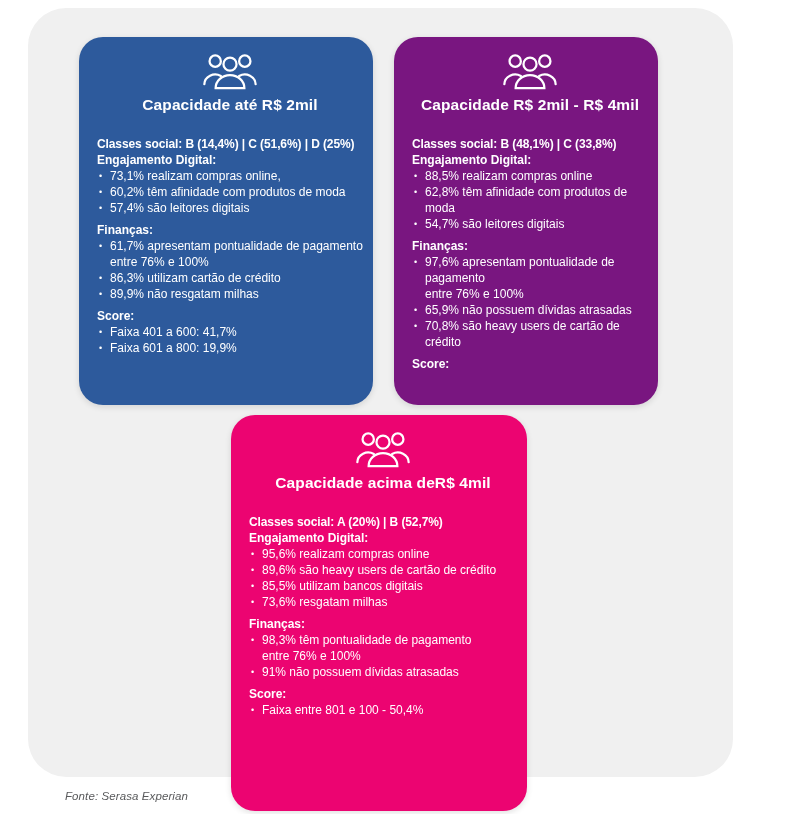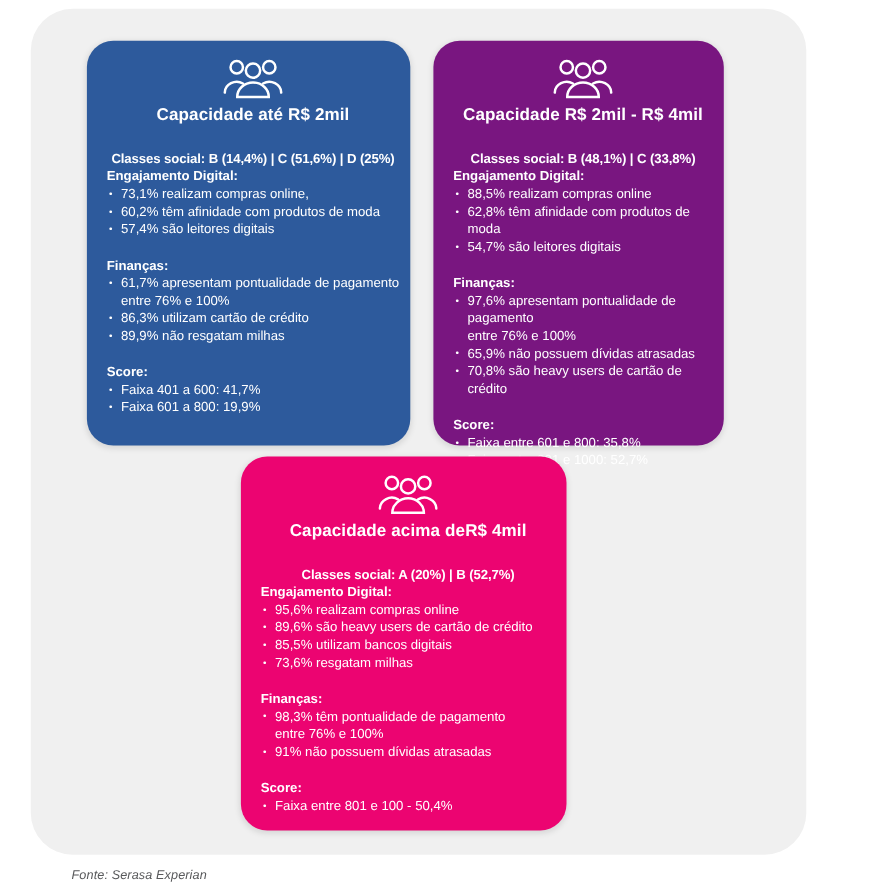--- a/index.html
+++ b/index.html
@@ -19,38 +19,38 @@
   .card {
     position: absolute;
     border-radius: 24px;
     color: #ffffff;
     background: var(--cc);
     padding: 12px 10px 0 18px;
     box-shadow: 0 2px 6px rgba(0,0,0,0.12);
   }
   .card-blue   { left:  79px; top:  37px; width: 294px; height: 368px; }
   .card-purple { left: 394px; top:  37px; width: 264px; height: 368px; }
-  .card-pink   { left: 219px; top: 415px; width: 296px; height: 340px; }
+  .card-pink   { left: 231px; top: 415px; width: 296px; height: 396px; }
   .icon-wrap { display: flex; justify-content: center; margin-top: 3px; }
   .icon-wrap svg { display: block; }
   .card-title {
     margin-top: 4px;
     text-align: center;
     font-size: 15.5px;
     font-weight: bold;
     letter-spacing: 0.1px;
   }
   .card-content {
     margin-top: 22px;
     font-size: 12px;
     line-height: 16px;
   }
   .bold-line { font-weight: bold; }
-  .classes-line { white-space: nowrap; letter-spacing: -0.1px; text-align: center; }
-  .card-section { margin-top: 17px; }
+  .classes-line { white-space: nowrap; letter-spacing: -0.1px; }
+  .card-section { margin-top: 6px; }
   .bullet-list { list-style: none; }
   .bullet-list li {
     position: relative;
     padding-left: 13px;
     white-space: pre-line;
   }
   .bullet-list li::before {
     content: "\2022";
     position: absolute;
     left: 2px; top: 0;
@@ -133,24 +133,20 @@
       <div class="bold-line">Finanças:</div>
       <ul class="bullet-list">
         <li>97,6% apresentam pontualidade de pagamento
 entre 76% e 100%</li>
         <li>65,9% não possuem dívidas atrasadas</li>
         <li>70,8% são heavy users de cartão de crédito</li>
       </ul>
     </div>
     <div class="card-section">
       <div class="bold-line">Score:</div>
-      <ul class="bullet-list">
-        <li>Faixa entre 601 e 800: 35,8%</li>
-        <li>Faixa entre 801 e 1000: 52,7%</li>
-      </ul>
     </div>
   </div>
 </div>
 
 <div class="card card-pink" style="--cc: #ec0471;">
   <div class="icon-wrap">
     <svg width="56" height="40" viewBox="0 0 64 46" fill="none" stroke="#ffffff" stroke-width="2.6" stroke-linecap="round">
       <circle cx="15" cy="10.5" r="6.5"></circle>
       <circle cx="49" cy="10.5" r="6.5"></circle>
       <path d="M2.5 37 a12.5 11.5 0 0 1 19 -9.5"></path>

